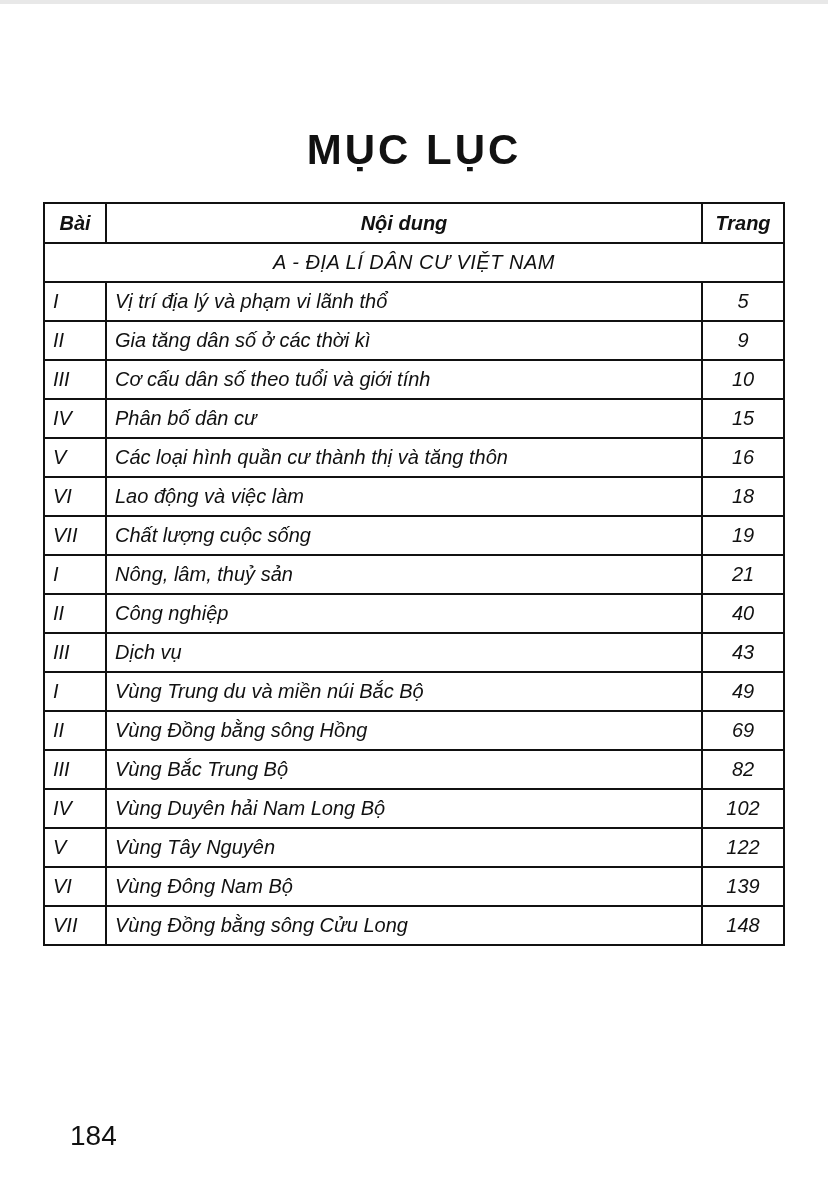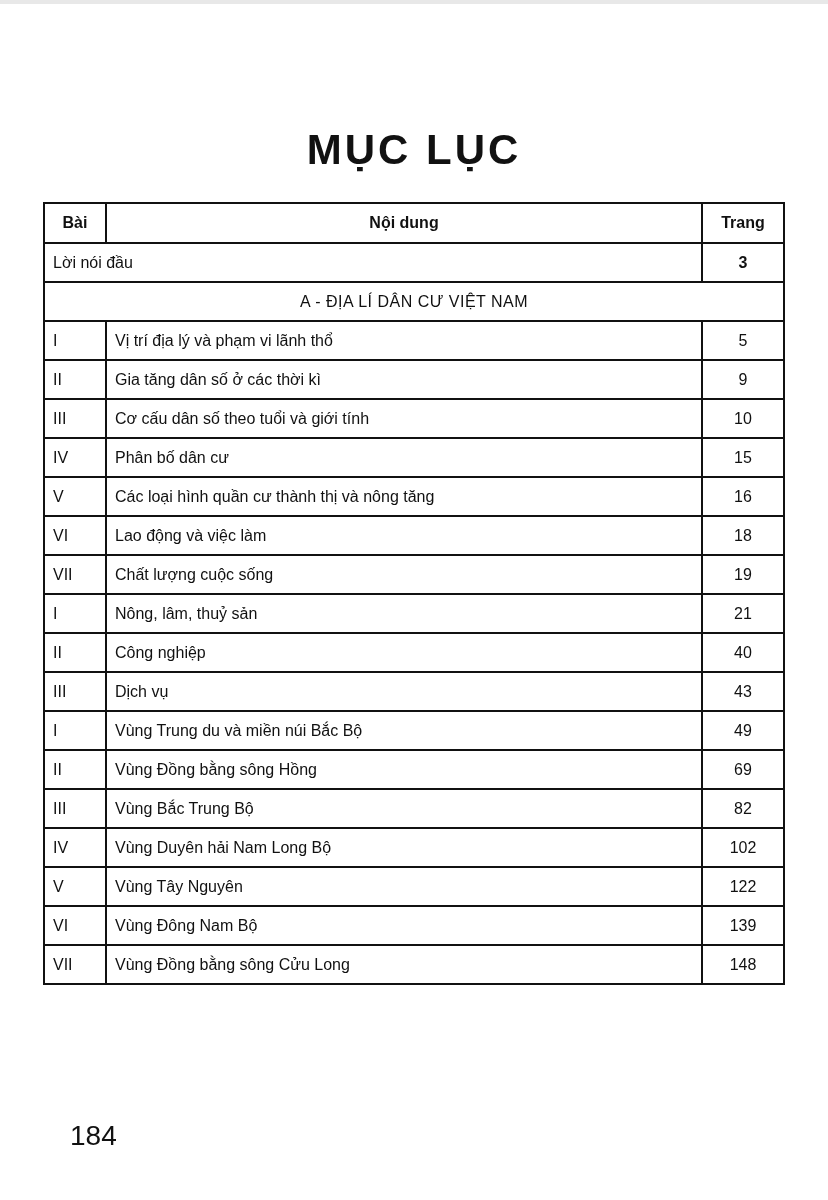--- a/index.html
+++ b/index.html
@@ -22,22 +22,23 @@
     padding-top: 122px;
     text-align: center;
     font-size: 42px;
     font-weight: bold;
     letter-spacing: 3px;
   }
   table.toc {
     border-collapse: collapse;
     width: 740px;
     margin: 28px auto 0 auto;
-    font-size: 16px;
+    font-size: 20px;
     table-layout: fixed;
+    font-style: italic;
   }
   table.toc th,
   table.toc td {
     border: 2px solid #111;
     box-sizing: border-box;
     height: 39px;
     padding: 4px 8px;
     vertical-align: middle;
     line-height: 1.35;
   }
@@ -89,24 +90,20 @@
     </colgroup>
     <thead>
       <tr>
         <th>Bài</th>
         <th>Nội dung</th>
         <th>Trang</th>
       </tr>
     </thead>
     <tbody>
         <tr>
-          <td colspan="2" class="content-cell">Lời nói đầu</td>
-          <td class="trang-cell bold">3</td>
-        </tr>
-        <tr>
           <td colspan="3" class="section-cell">A - ĐỊA LÍ DÂN CƯ VIỆT NAM</td>
         </tr>
         <tr>
           <td class="bai-cell">I</td>
           <td class="content-cell">Vị trí địa lý và phạm vi lãnh thổ</td>
           <td class="trang-cell">5</td>
         </tr>
         <tr>
           <td class="bai-cell">II</td>
           <td class="content-cell">Gia tăng dân số ở các thời kì</td>
@@ -117,21 +114,21 @@
           <td class="content-cell">Cơ cấu dân số theo tuổi và giới tính</td>
           <td class="trang-cell">10</td>
         </tr>
         <tr>
           <td class="bai-cell">IV</td>
           <td class="content-cell">Phân bố dân cư</td>
           <td class="trang-cell">15</td>
         </tr>
         <tr>
           <td class="bai-cell">V</td>
-          <td class="content-cell">Các loại hình quần cư thành thị và nông tăng</td>
+          <td class="content-cell">Các loại hình quần cư thành thị và tăng thôn</td>
           <td class="trang-cell">16</td>
         </tr>
         <tr>
           <td class="bai-cell">VI</td>
           <td class="content-cell">Lao động và việc làm</td>
           <td class="trang-cell">18</td>
         </tr>
         <tr>
           <td class="bai-cell">VII</td>
           <td class="content-cell">Chất lượng cuộc sống</td>

